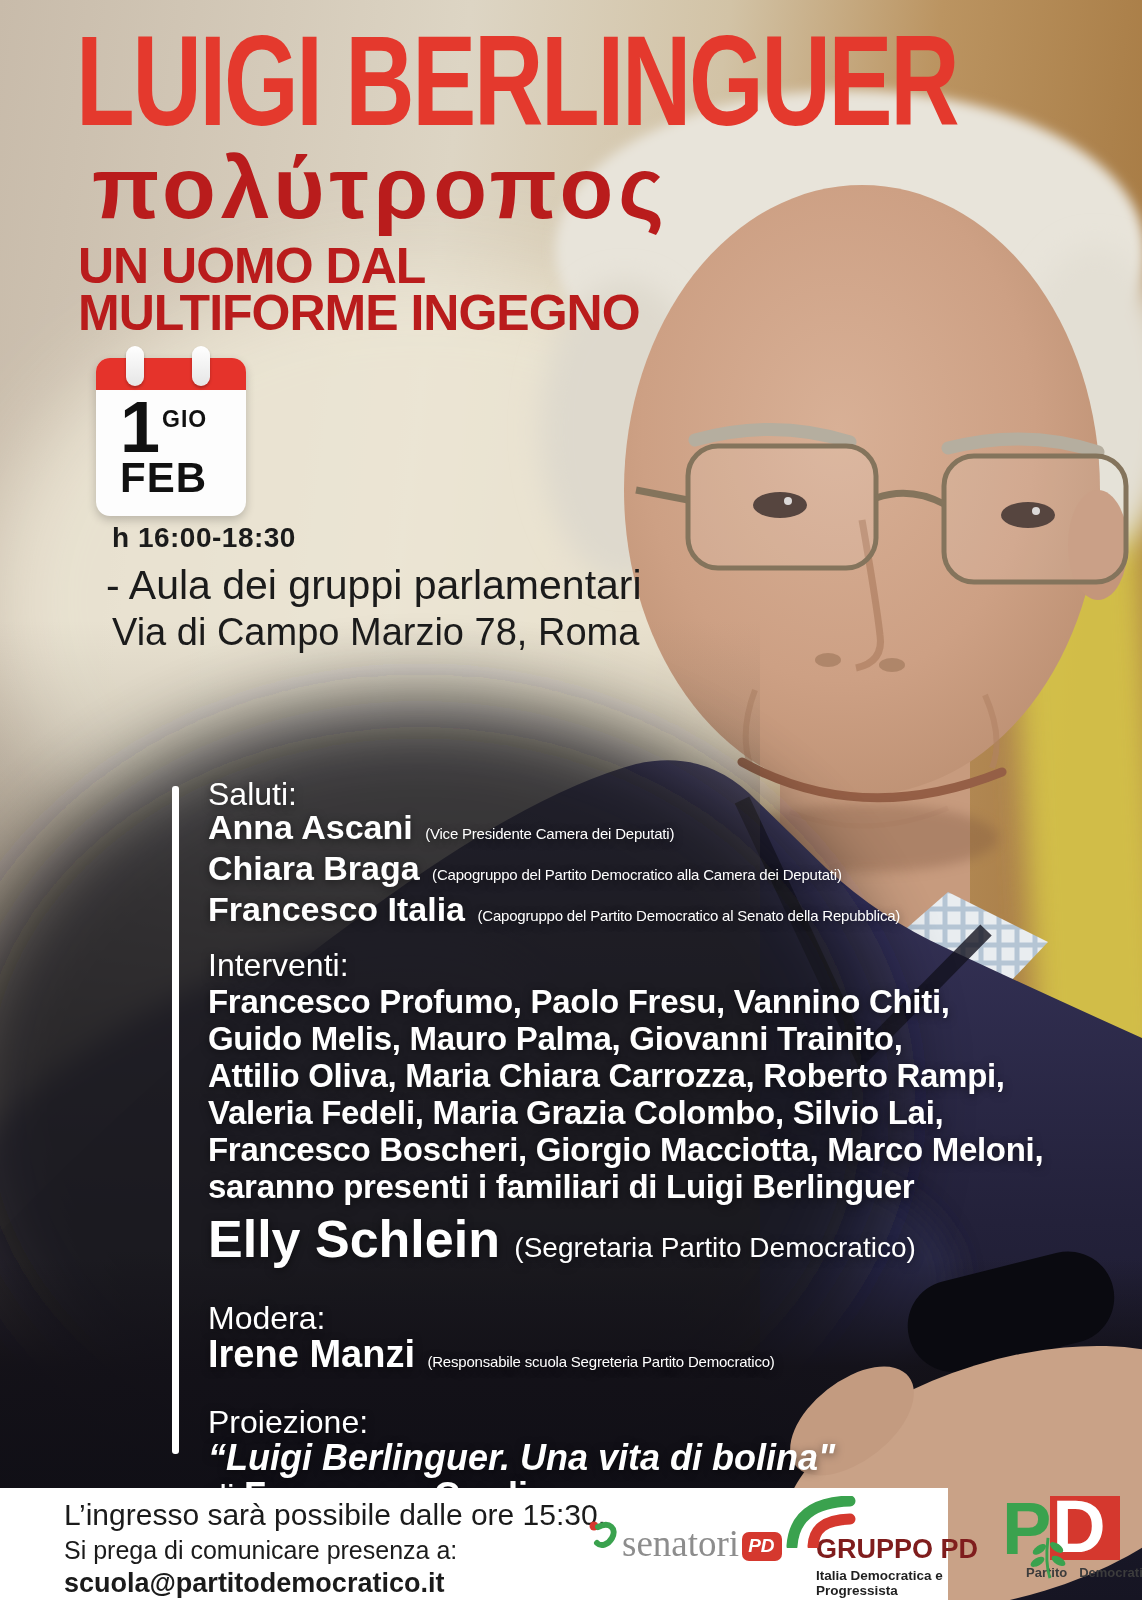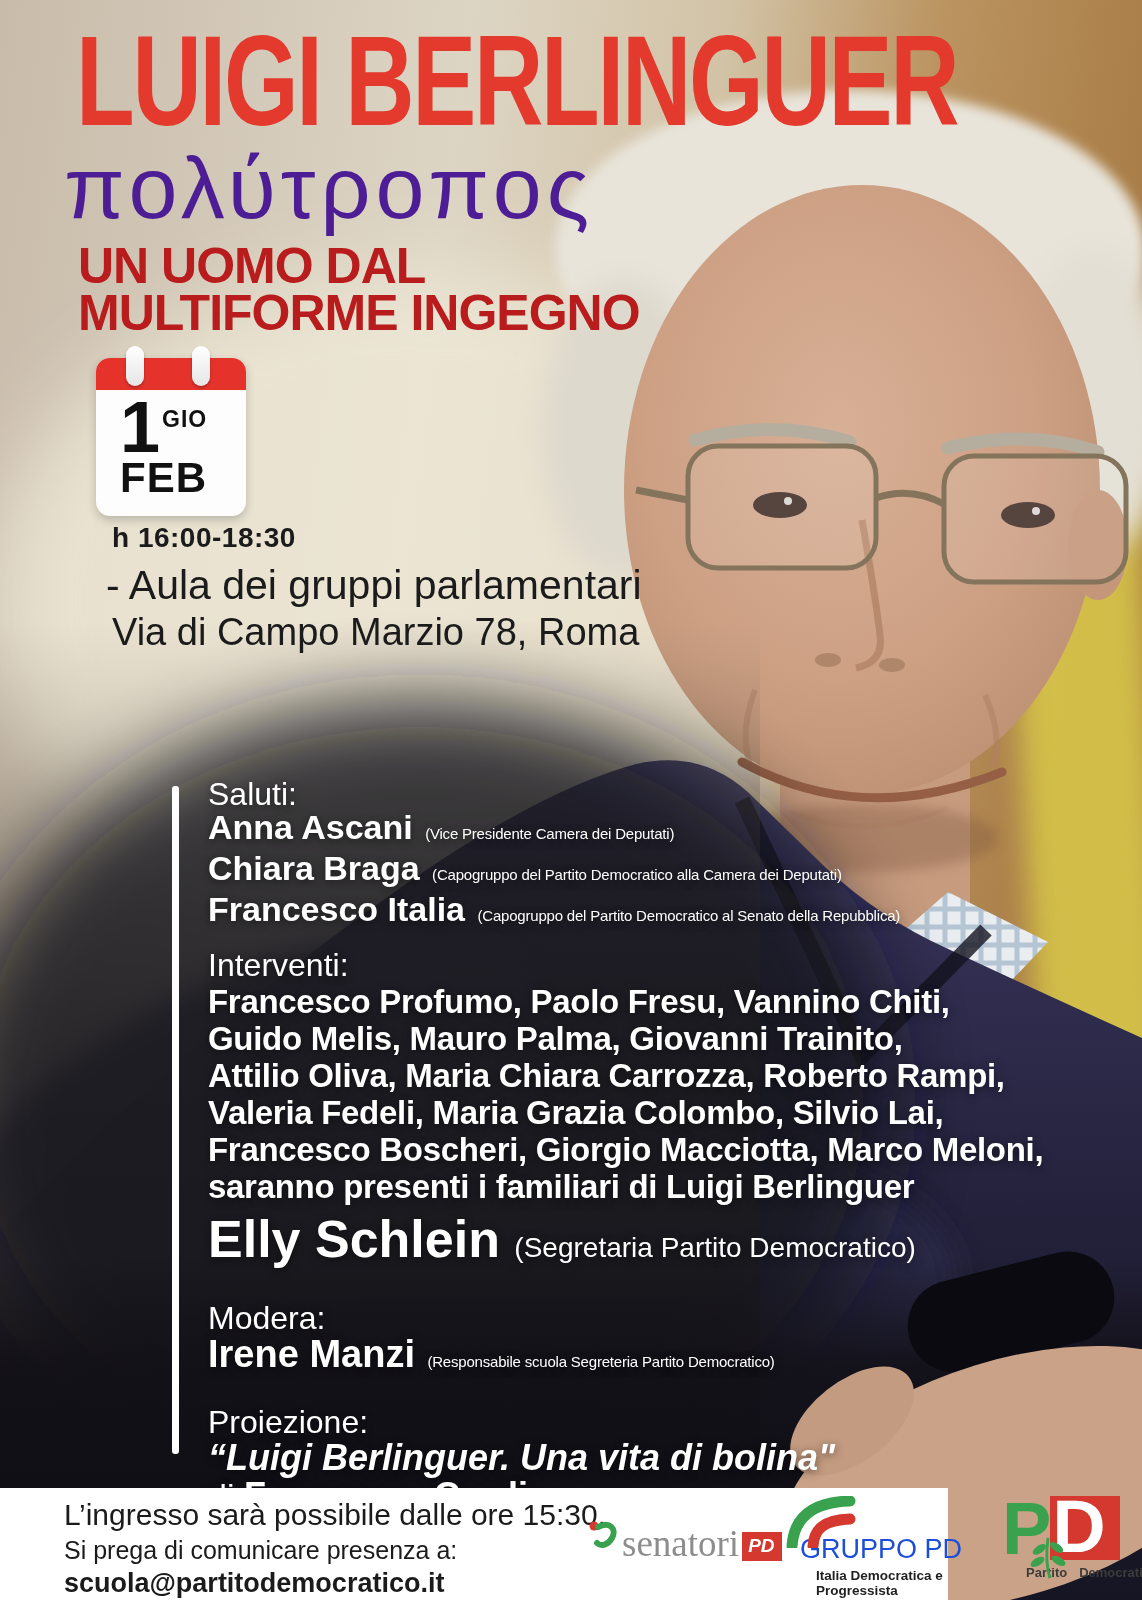--- a/index.html
+++ b/index.html
@@ -11,22 +11,22 @@
   .bg-art{position:absolute;inset:0;width:1142px;height:1600px;display:block;}
 
   
   .title{
     position:absolute;left:76px;top:14px;margin:0;
     font-size:128px;font-weight:900;line-height:1.05;color:#e4392d;
     letter-spacing:-3px;white-space:nowrap;
     transform:scaleX(.75);transform-origin:left top;
   }
   .greek{
-    position:absolute;left:64px;top:142px;
-    font-size:88px;font-weight:400;color:#4c1d95;letter-spacing:5px;line-height:1.05;
+    position:absolute;left:92px;top:142px;
+    font-size:88px;font-weight:700;color:#b91c1c;letter-spacing:5px;line-height:1.05;
   }
   .subtitle{
     position:absolute;left:78px;top:243px;
     font-size:50px;font-weight:800;color:#b91c1c;letter-spacing:-1px;line-height:.94;
   }
 
   
   .calendar{position:absolute;left:96px;top:346px;width:150px;height:172px;}
   .pin{position:absolute;top:0;width:18px;height:40px;border-radius:9px;
        background:linear-gradient(#ffffff,#e6e6e6);box-shadow:0 2px 3px rgba(0,0,0,.25);z-index:2;}
@@ -74,25 +74,25 @@
   .foot-text{position:absolute;left:64px;top:10px;color:#1b1b1b;}
   .f1{font-size:30px;font-weight:400;}
   .f2{font-size:25px;font-weight:400;margin-top:4px;}
   .f3{font-size:27px;font-weight:700;margin-top:3px;}
 
   .logo{position:absolute;}
   .senatori{left:588px;top:34px;display:flex;align-items:center;}
   .sen-swoosh{margin:-18px 0 0 0;}
   .sen-text{font-family:"Liberation Serif","DejaVu Serif",serif;font-size:37px;color:#8d8d8d;}
   .sen-pd{background:#d5382e;color:#fff;font-weight:700;font-style:italic;font-size:19px;
-          padding:3px 7px 4px 6px;border-radius:0;margin-left:3px;transform:translateY(3px);}
+          padding:3px 7px 4px 6px;border-radius:7px;margin-left:3px;transform:translateY(3px);}
 
   .gruppo{left:786px;top:6px;width:220px;}
   .g-arcs{position:absolute;left:0;top:2px;}
-  .g-title{margin:40px 0 0 14px;font-size:27px;font-weight:400;color:#1d4ed8;letter-spacing:0;}
+  .g-title{margin:40px 0 0 30px;font-size:27px;font-weight:700;color:#7f1d1d;letter-spacing:0;}
   .g-sub{margin:3px 0 0 30px;font-size:13.5px;font-weight:700;color:#1f1f1f;}
   .g-cam{margin:0 0 0 30px;font-size:13.5px;font-weight:700;font-style:italic;color:#d5382e;}
 
   .pdlogo{left:1002px;top:8px;width:140px;}
   .pd-row{display:flex;align-items:flex-end;}
   .pd-p{color:#3aa24e;font-size:74px;font-weight:900;line-height:62px;letter-spacing:-2px;}
   .pd-d{background:#d5382e;color:#fff;font-size:74px;font-weight:900;line-height:62px;
         display:inline-block;padding:0 14px 2px 2px;margin-left:1px;}
   .pd-olive{position:absolute;left:26px;top:40px;}
   .pd-text{display:flex;align-items:center;gap:6px;margin-top:5px;font-size:13px;

